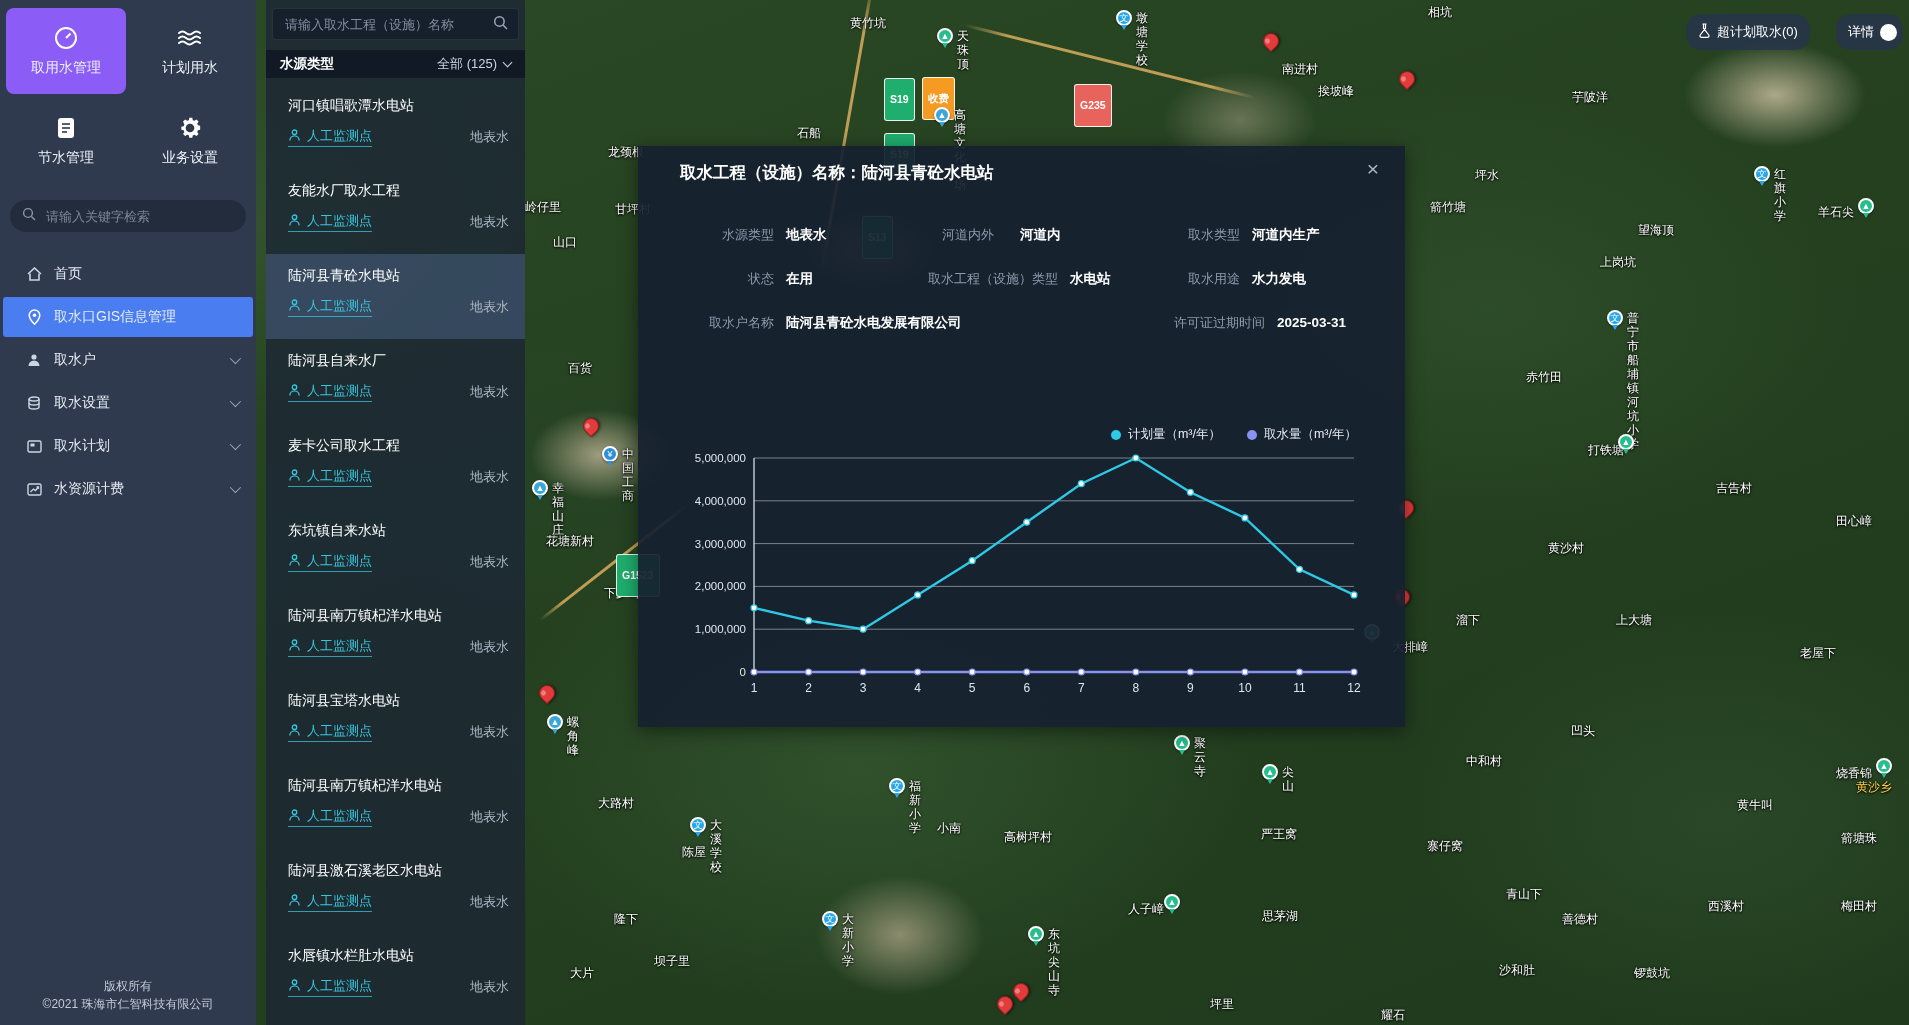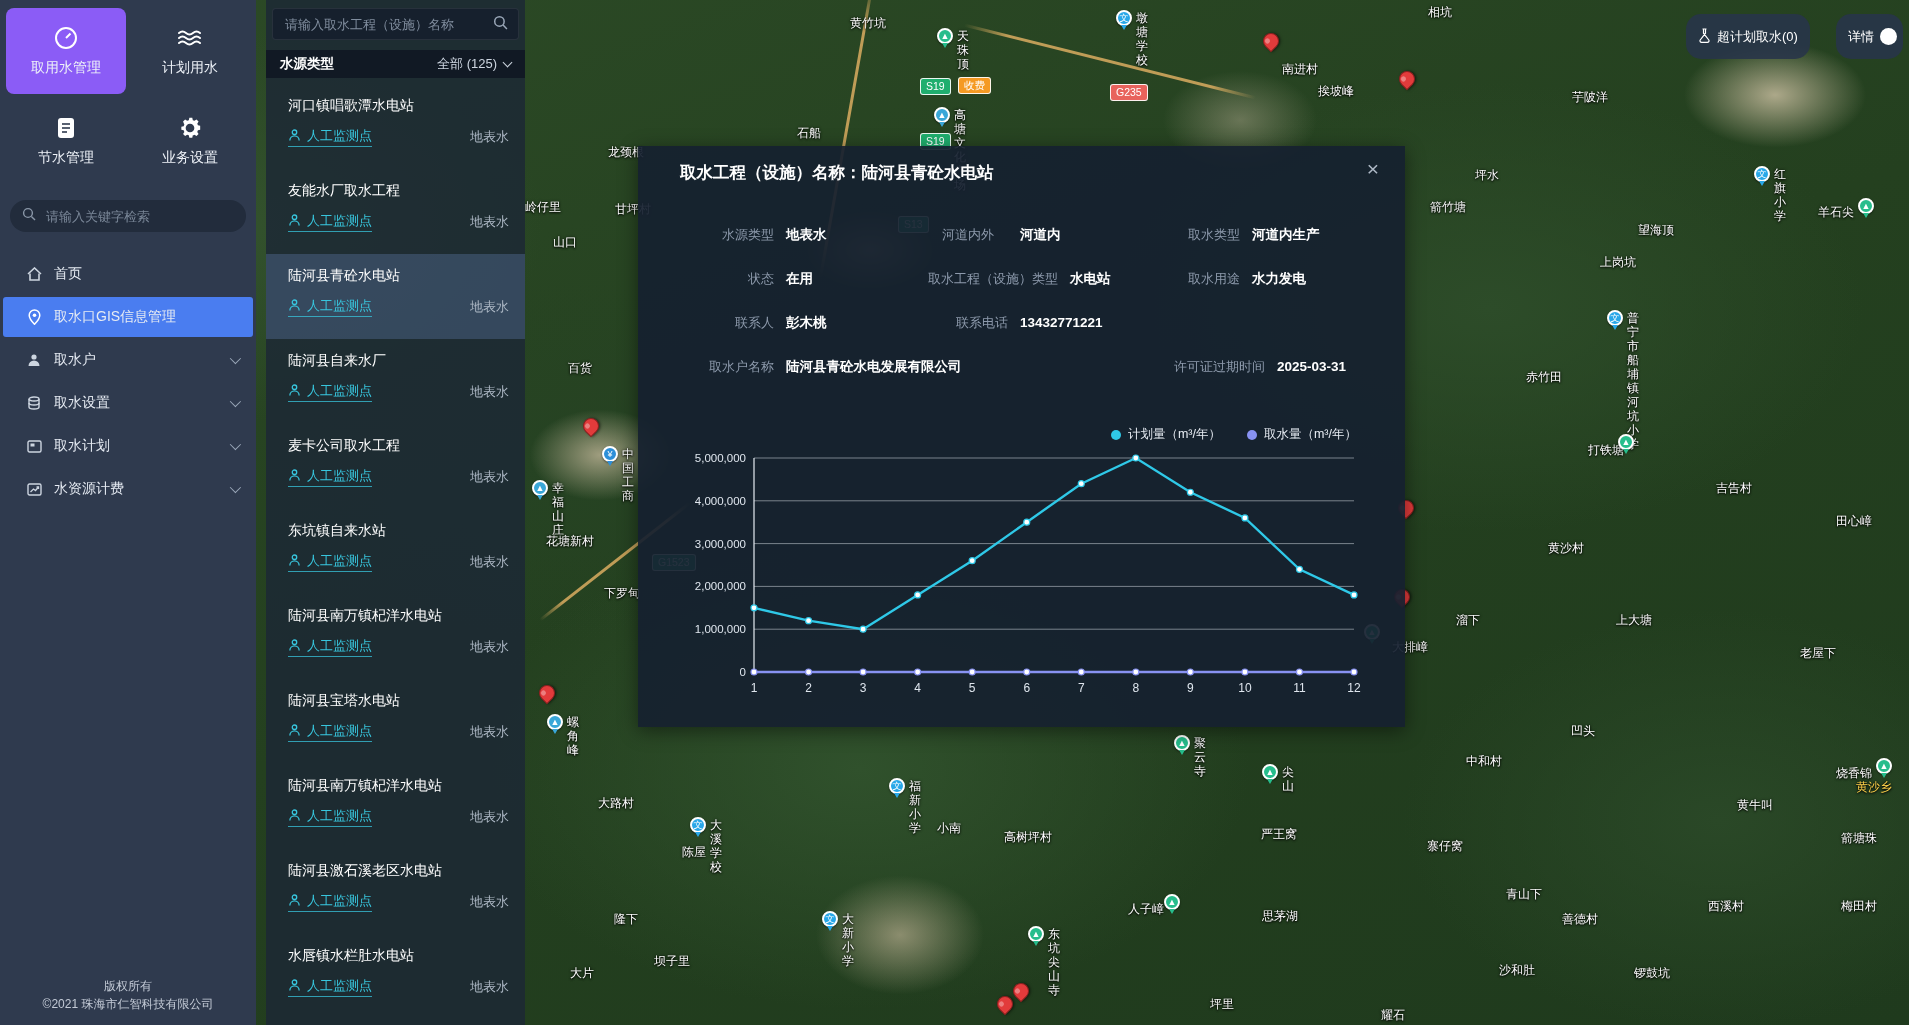--- a/index.html
+++ b/index.html
@@ -17,37 +17,37 @@
       radial-gradient(ellipse 420px 260px at 12% 22%, #33522d, transparent 75%),
       radial-gradient(ellipse 500px 300px at 78% 30%, #2d4c29, transparent 75%),
       radial-gradient(ellipse 520px 320px at 45% 75%, #30512c, transparent 75%),
       radial-gradient(ellipse 420px 280px at 90% 80%, #2a4827, transparent 75%),
       radial-gradient(ellipse 380px 240px at 30% 45%, #264323, transparent 75%),
       linear-gradient(160deg,#2c4a26 0%,#24401f 50%,#1f3a1d 100%);}
   .road{position:absolute;background:linear-gradient(90deg,rgba(215,170,95,.0),rgba(218,172,96,.85) 15%,rgba(218,172,96,.85) 85%,rgba(215,170,95,0));
         height:3px;border-radius:2px;z-index:1;}
   .map-label{position:absolute;font-size:12px;line-height:14px;color:#fff;font-weight:500;
     text-shadow:0 1px 2px #000,0 0 3px rgba(0,0,0,.85);white-space:pre-line;z-index:2;}
-  .badge{position:absolute;font-size:10.5px;line-height:13px;font-weight:400;color:#fff;padding:1px 5px;
-    border-radius:3px;border:1px solid rgba(255,255,255,.9);z-index:2;margin-left:36px;}
+  .badge{position:absolute;font-size:10.5px;line-height:13px;font-weight:700;color:#fff;padding:14px 5px;
+    border-radius:3px;border:1px solid rgba(255,255,255,.9);z-index:2;}
   .badge.green{background:#1fae6e;} .badge.red{background:#e8635c;} .badge.orange{background:#f59a23;}
   .mk{position:absolute;z-index:3;width:16px;height:16px;}
   .mk .c{width:16px;height:16px;border-radius:50%;display:flex;align-items:center;justify-content:center;
      color:#fff;font-size:9px;line-height:9px;border:2px solid #fff;box-sizing:border-box;
      box-shadow:0 1px 2px rgba(0,0,0,.5);}
   .mk .tail{position:absolute;top:15px;left:5px;width:0;height:0;border:3px solid transparent;}
   .mk .lbl{position:absolute;left:20px;top:1px;font-size:12px;line-height:14px;color:#fff;font-weight:500;
      text-shadow:0 1px 2px #000,0 0 3px rgba(0,0,0,.85);white-space:pre-line;}
   .pin{position:absolute;width:14px;height:14px;background:#e23b3b;border:1px solid #8d2020;
      border-radius:50% 50% 50% 0;transform:rotate(-45deg);box-shadow:1px 1px 3px rgba(0,0,0,.55);z-index:3;}
   .pin::after{content:"";position:absolute;width:5px;height:5px;background:rgba(255,255,255,.35);
      border-radius:50%;top:2px;left:2px;}
 
   
-  .pill{position:absolute;top:14px;height:45px;background:rgba(40,52,74,.88);border-radius:15px;
+  .pill{position:absolute;top:14px;height:36px;background:rgba(40,52,74,.88);border-radius:15px;
     display:flex;align-items:center;color:#fff;font-size:13px;z-index:8;padding:0 12px;gap:6px;cursor:pointer;}
   #pill-over{left:1686px;}
   #pill-detail{left:1836px;padding-right:6px;}
   .toggle-knob{width:17px;height:17px;border-radius:50%;background:#fff;}
 
   
   #sidebar{position:absolute;left:0;top:0;width:256px;height:1025px;background:#2f3a4e;z-index:20;}
   #app-grid{display:grid;grid-template-columns:1fr 1fr;gap:4px;padding:8px 6px 2px;}
   .app-tile{height:86px;border-radius:8px;display:flex;flex-direction:column;align-items:center;
      justify-content:center;gap:8px;color:#eef2f8;font-size:14px;cursor:pointer;}
@@ -601,30 +601,20 @@
           <span class="m-label" style="min-width: 80px;">取水工程（设施）类型</span>
           <span class="m-value">水电站</span>
         </div>
         <div class="m-pair" style="left: 480px;">
           <span class="m-label" style="min-width: 122px;">取水用途</span>
           <span class="m-value">水力发电</span>
         </div>
       </div>
       <div class="m-row">
         <div class="m-pair" style="left: 30px;">
-          <span class="m-label" style="min-width: 106px;">联系人</span>
-          <span class="m-value">彭木桃</span>
-        </div>
-        <div class="m-pair" style="left: 290px;">
-          <span class="m-label" style="min-width: 80px;">联系电话</span>
-          <span class="m-value">13432771221</span>
-        </div>
-      </div>
-      <div class="m-row">
-        <div class="m-pair" style="left: 30px;">
           <span class="m-label" style="min-width: 106px;">取水户名称</span>
           <span class="m-value">陆河县青砼水电发展有限公司</span>
         </div>
         <div class="m-pair" style="left: 505px;">
           <span class="m-label" style="min-width: 122px;">许可证过期时间</span>
           <span class="m-value">2025-03-31</span>
         </div>
       </div>
     </div>
   <div id="chart-legend">

